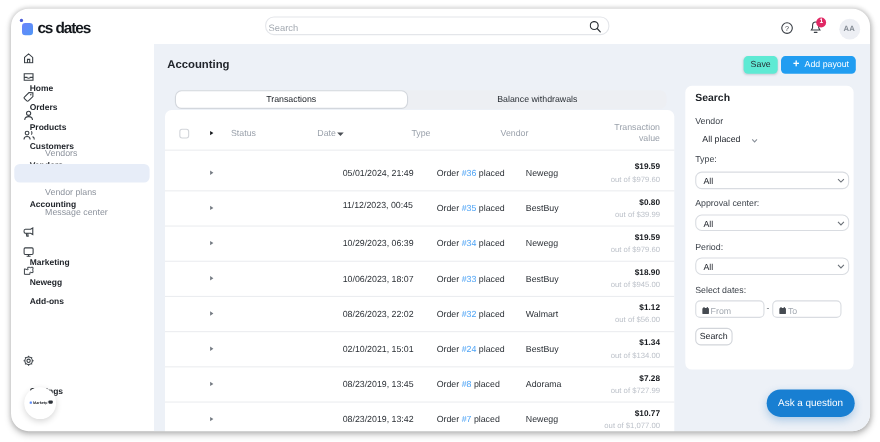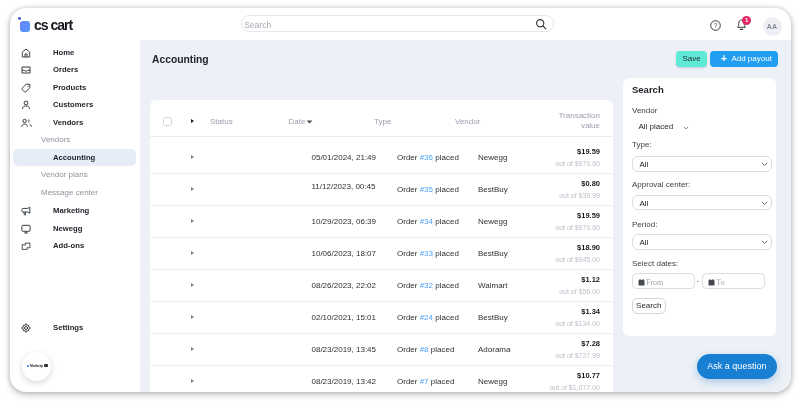--- a/index.html
+++ b/index.html
@@ -10,21 +10,21 @@
 #logo-dot { left:8.3px; top:9px; width:2.8px; height:2.8px; border-radius:50%; background:#4a5cd8; }
 #logo-sq { left:10.3px; top:13.1px; width:10.2px; height:10.9px; border-radius:3px; background:linear-gradient(135deg,#6c82fb,#4f97f5); }
 #logo-txt { left:24px; top:10.3px; font-size:14px; line-height:14px; font-weight:bold; color:#14181d; letter-spacing:-1px; }
 #search { left:230.7px; top:7px; width:313.6px; height:17.2px; border:1px solid #e4e6ea; border-radius:8px; background:#fff; }
 #search .ph { position:absolute; left:2.5px; top:3.5px; font-size:8.5px; color:#a3a9b1; }
 #qicon { left:699.7px; top:11.5px; }
 #bell { left:726.3px; top:11.2px; }
 #badge { left:732.2px; top:8px; width:9px; height:9px; border-radius:50%; background:#e02864; color:#fff; font-size:6px; font-weight:bold; text-align:center; line-height:9.5px; }
 #avatar { left:752.5px; top:8.5px; width:19px; height:19px; border-radius:50%; background:#edeff4; color:#858c95; font-size:7px; font-weight:bold; text-align:center; line-height:19px; letter-spacing:0.2px; }
 
-.sitem { position:absolute; left:43px; font-size:7.7px; line-height:10px; font-weight:bold; color:#22262c; }
+.sitem { position:absolute; left:17px; font-size:7.7px; line-height:10px; font-weight:bold; color:#22262c;margin-top:28px; }
 .ssub { position:absolute; left:31px; font-size:8px; line-height:10px; color:#8d939d; }
 .sicon { position:absolute; left:11px; }
 #acct-hl { position:absolute; left:3px; top:141px; width:122.5px; height:16.5px; background:#e7edf8; border-radius:5px; }
 #mbadge { left:11.5px; top:343.5px; width:29px; height:29px; border-radius:50%; background:#fff; box-shadow:0 2px 6px rgba(0,0,0,0.16); overflow:hidden; }
 
 #content { left:130px; top:32px; width:651px; height:352px; background:#edf1f7; }
 #title { left:142px; top:46px; font-size:10.3px; line-height:12px; font-weight:bold; color:#22262c; }
 #save { left:666px; top:43px; width:31px; height:16px; background:#5eead4; border-radius:4px; box-shadow:0 1px 2px rgba(40,50,70,0.18); font-size:8px; color:#272c33; text-align:center; line-height:16px; }
 #addpay { left:700px; top:43px; width:68.4px; height:16px; background:#219df1; border-radius:4px; color:#fff; font-size:8px; line-height:16px; }
 #addpay .pl { position:absolute; left:11px; top:0; font-size:10px; font-weight:bold; line-height:15px; }
@@ -42,34 +42,34 @@
 .lnk { color:#4da3f5; }
 .amt { position:absolute; font-size:7.5px; line-height:10px; color:#15181d; text-align:left; right:13.3px; font-weight:bold; }
 .oof { position:absolute; font-size:7px; line-height:9px; color:#bcc1c9; text-align:right; right:13.3px; }
 
 #panel { left:613px; top:70px; width:153px; height:258px; background:#fff; border-radius:6px; }
 .plabel { position:absolute; left:9px; font-size:8px; line-height:10px; color:#3c424a; }
 .psel { position:absolute; left:9px; width:140px; height:15.5px; border:1px solid #d9dce1; border-radius:6px; background:#fff; font-size:8px; color:#23272e; }
 .psel span { position:absolute; left:6.5px; top:3px; line-height:9px; }
 .psel svg { position:absolute; right:3.5px; top:5px; }
 #sbtn { position:absolute; left:9px; top:220px; width:33.5px; height:15.5px; border:1px solid #d2d5da; border-radius:5px; background:#fff; font-size:8px; color:#23272e; text-align:center; line-height:14px; }
-.dinp { position:absolute; top:195px; width:63px; height:16px; border:1px solid #d9dce1; border-radius:4.5px; background:#fff;font-family:Liberation Serif, serif; }
+.dinp { position:absolute; top:195px; width:63px; height:16px; border:1px solid #d9dce1; border-radius:4.5px; background:#fff; }
 .dinp .ic { position:absolute; left:4.5px; top:4.5px; }
 .dinp .pt { position:absolute; left:13px; top:4px; font-size:8px; line-height:9px; color:#a3a9b1; }
 #ask { left:687.2px; top:346px; width:79.4px; height:25px; background:#187fd2; border-radius:12.5px; color:#fff; font-size:9px; text-align:center; line-height:25px; box-shadow:0 3px 8px rgba(20,110,190,0.30); }
 </style>
 </head>
 <body>
 <div id="win">
 
   <div class="abs" id="content"></div>
 
   <div class="abs" id="logo-dot"></div>
   <div class="abs" id="logo-sq"></div>
-  <div class="abs" id="logo-txt">cs cart</div>
+  <div class="abs" id="logo-txt">cs dates</div>
   <div class="abs" id="search">
       <span class="ph">Search</span>
     </div>
   <svg class="abs" style="left:526.3px;top:11.3px" width="12" height="12" viewBox="0 0 12 12">
       <circle cx="4.2" cy="4.2" r="3.6" fill="none" stroke="#2e3338" stroke-width="1.1"></circle>
       <line x1="6.9" y1="6.9" x2="9.7" y2="9.9" stroke="#2e3338" stroke-width="1.1" stroke-linecap="round"></line>
     </svg>
   <svg class="abs" id="qicon" width="11" height="11" viewBox="0 0 11 11">
       <circle cx="5.5" cy="5.5" r="4.8" fill="none" stroke="#383d44" stroke-width="1"></circle>
       <text x="5.5" y="7.8" font-size="6.5" font-family="Liberation Sans" fill="#383d44" text-anchor="middle">?</text>
@@ -136,20 +136,24 @@
     <div style="position:absolute;left:8.6px;top:12px;width:12.8px;height:4.6px;overflow:hidden;font-size:3.4px;font-weight:bold;color:#22262c;line-height:4.6px;white-space:nowrap">Marketplace</div>
     <div style="position:absolute;left:22px;top:12.4px;width:4.4px;height:3.6px;background:#2c3138;border-radius:1px"></div>
   </div>
 
   <div class="abs" id="title">Accounting</div>
   <div class="abs" id="save">Save</div>
   <div class="abs" id="addpay">
       <span class="pl">+</span>
       <span class="tx">Add payout</span>
     </div>
+  <div class="abs" id="tabs">
+    <div id="tab-act">Transactions</div>
+    <div id="tab-in">Balance withdrawals</div>
+  </div>
   <div class="abs" id="card">
     <div id="cb"></div>
     <div class="tri" style="left:40.5px;top:18.9px"></div>
     <div class="th" style="left:60px;top:16.5px">Status</div>
     <div class="th" style="left:138.5px;top:16.5px">Date</div>
     <svg class="abs" style="left:155.5px;top:20.3px" width="7" height="4" viewBox="0 0 7 4">
         <path d="M0.5 0.4 L6.5 0.4 L3.5 3.6 Z" fill="#4a4f55"></path>
       </svg>
     <div class="th" style="left:224px;top:16.5px">Type</div>
     <div class="th" style="left:305px;top:16.5px">Vendor</div>

